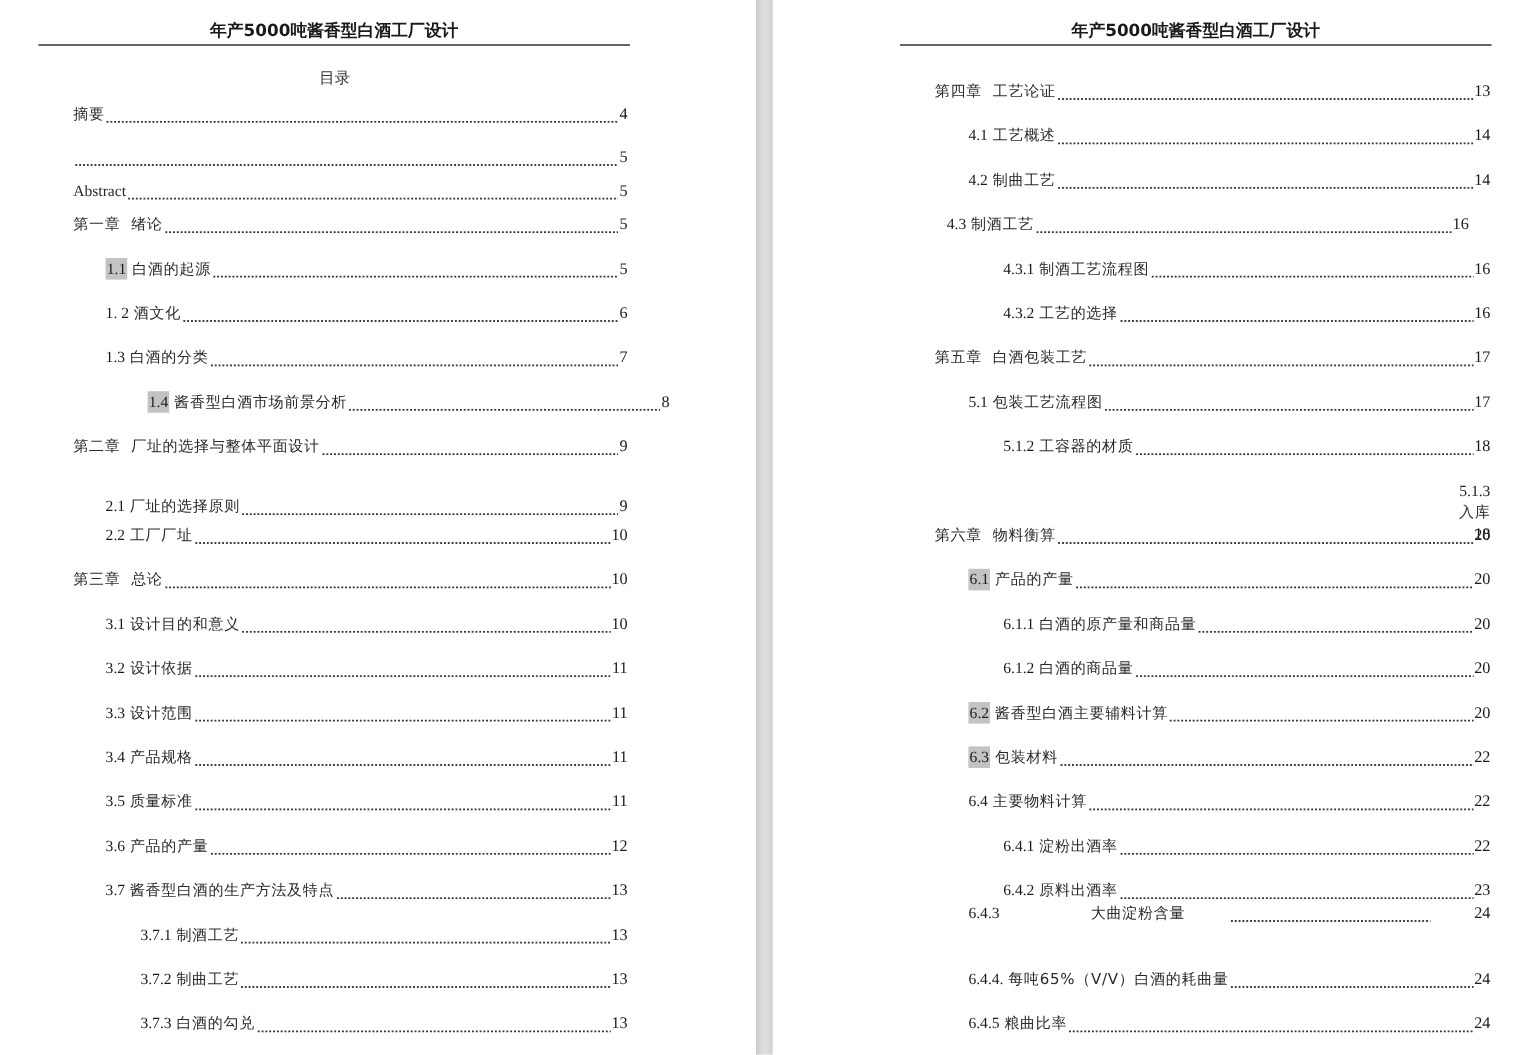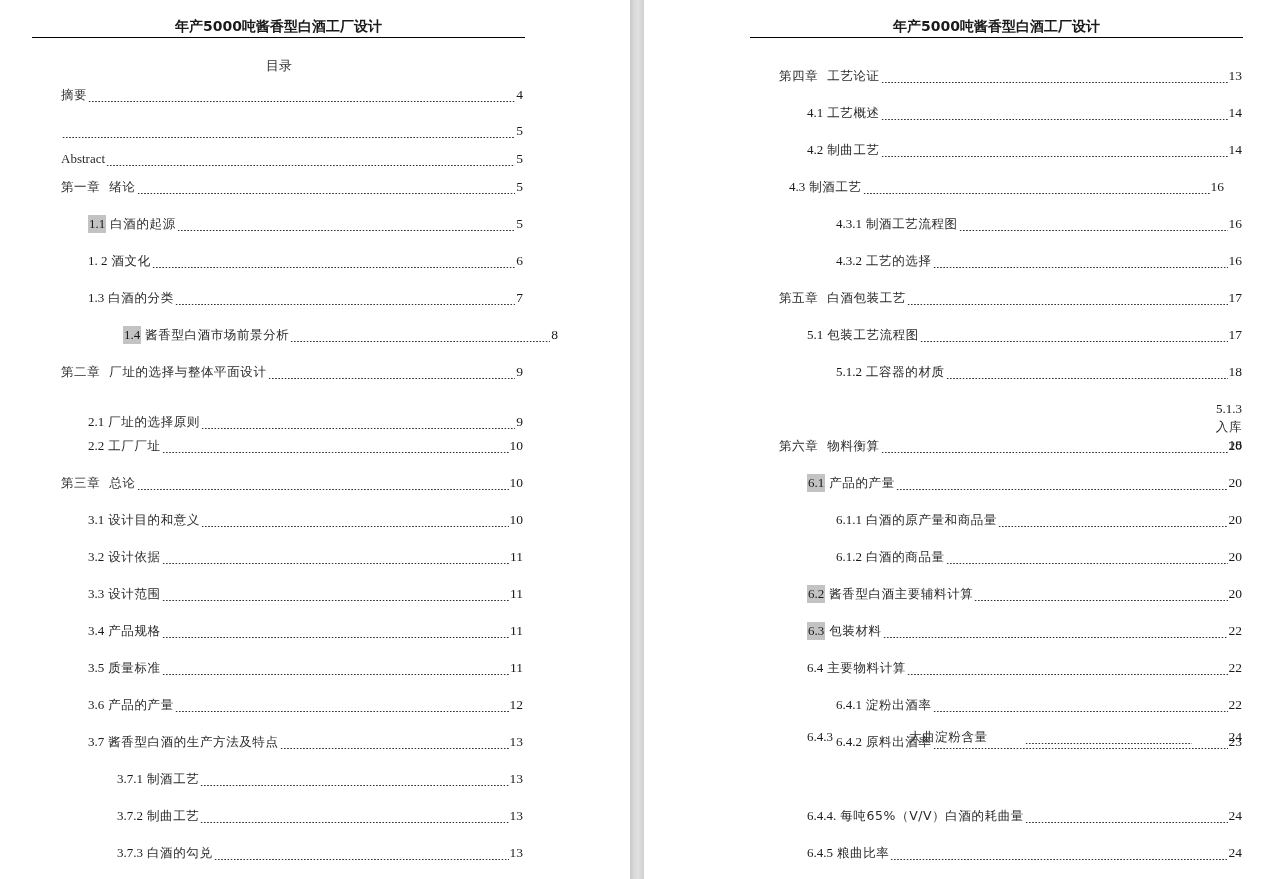--- a/index.html
+++ b/index.html
@@ -390,21 +390,21 @@
         <span class="leader"></span>
         <span class="page-no">22</span>
       </div>
       <div class="toc-entry" style="left: 192px; width: 406px; top: 733px;">
         <span class="num">6.4.2</span>
         <span class="gap"></span>
         <span class="title">原料出酒率</span>
         <span class="leader"></span>
         <span class="page-no">23</span>
       </div>
-      <div class="toc-entry" style="left: 163px; width: 435px; top: 728px; gap: 36px;">
+      <div class="toc-entry" style="left: 163px; width: 435px; top: 752px; gap: 36px;">
         <span class="num">6.4.3</span>
         <span class="gap"></span>
         <span class="title">大曲淀粉含量</span>
         <span class="leader"></span>
         <span class="page-no">24</span>
       </div>
       <div class="toc-entry" style="left: 163px; width: 435px; top: 807px;">
         <span class="num">6.4.4.</span>
         <span class="gap"></span>
         <span class="title">每吨65%（V/V）白酒的耗曲量</span>

